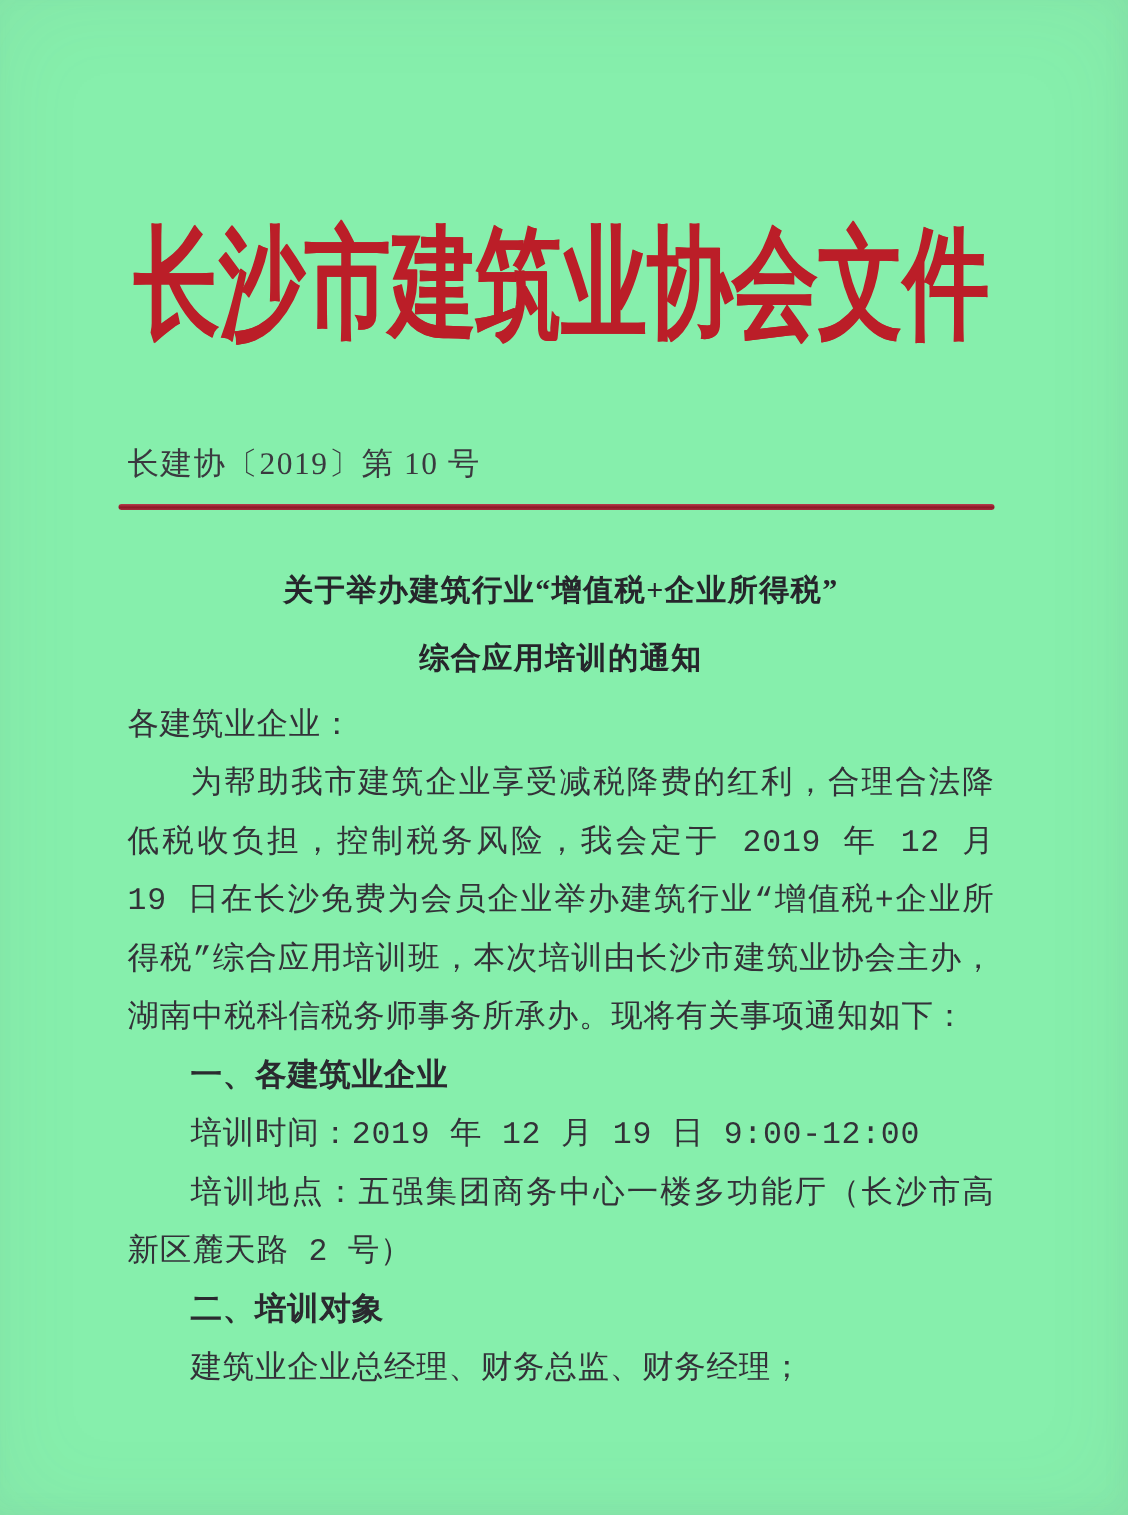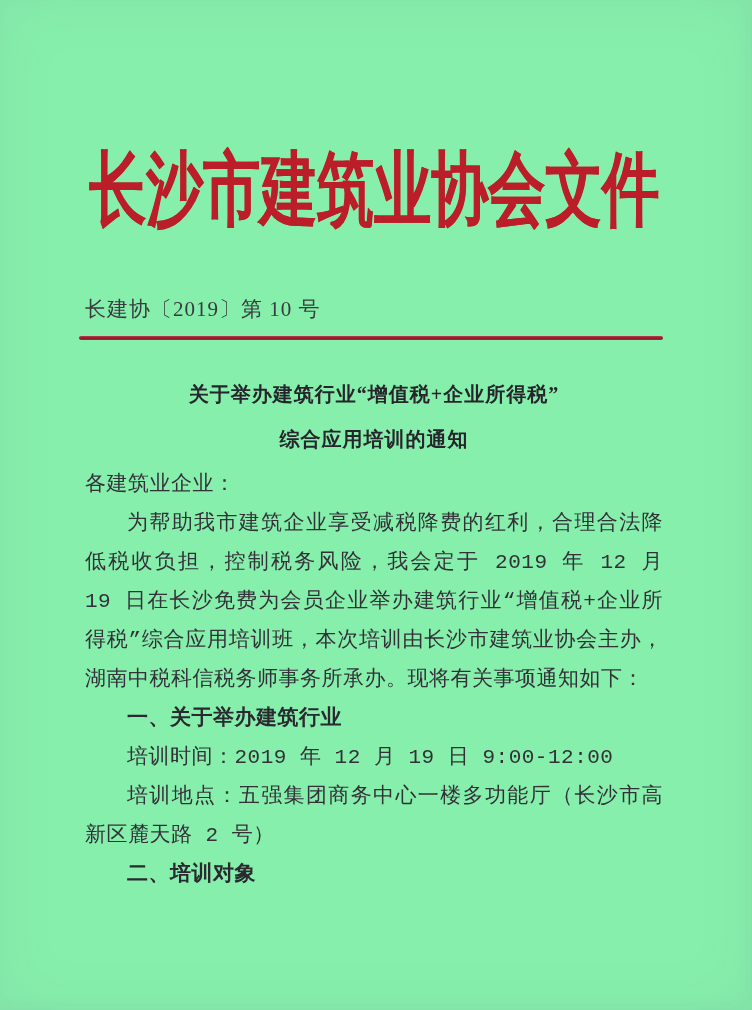--- a/index.html
+++ b/index.html
@@ -94,19 +94,20 @@
   <hr class="red-rule">
 
   <h2 class="doc-title">
     <span class="line">关于举办建筑行业“增值税+企业所得税”</span>
     <span class="line">综合应用培训的通知</span>
   </h2>
 
   <div class="body-text">
     <p>各建筑业企业：</p>
     <p class="indent-2">为帮助我市建筑企业享受减税降费的红利，合理合法降低税收负担，控制税务风险，我会定于 2019 年 12 月 19 日在长沙免费为会员企业举办建筑行业“增值税+企业所得税”综合应用培训班，本次培训由长沙市建筑业协会主办，湖南中税科信税务师事务所承办。现将有关事项通知如下：</p>
-    <p class="section-heading">一、关于举办建筑行业</p>
+    <p class="section-heading">一、各建筑业企业</p>
     <p class="indent-2">培训时间：2019 年 12 月 19 日 9:00-12:00</p>
     <p class="indent-2">培训地点：五强集团商务中心一楼多功能厅（长沙市高新区麓天路 2 号）</p>
     <p class="section-heading">二、培训对象</p>
+    <p class="indent-2">建筑业企业总经理、财务总监、财务经理；</p>
   </div>
 
 </div>
 
 </body></html>

